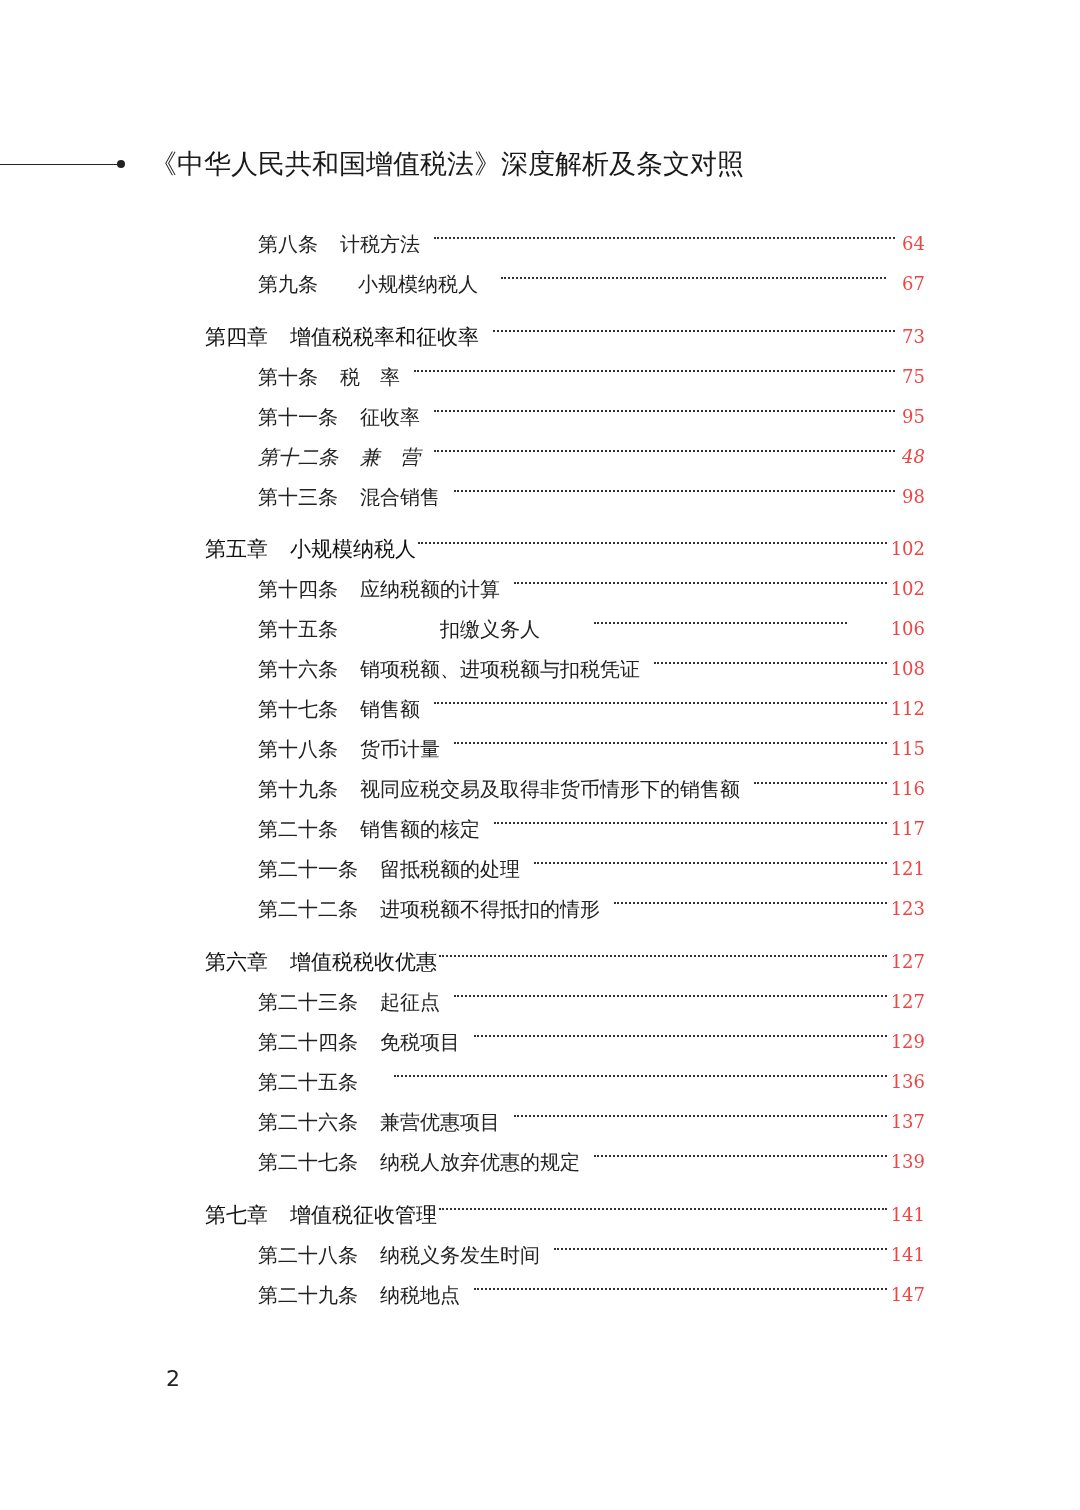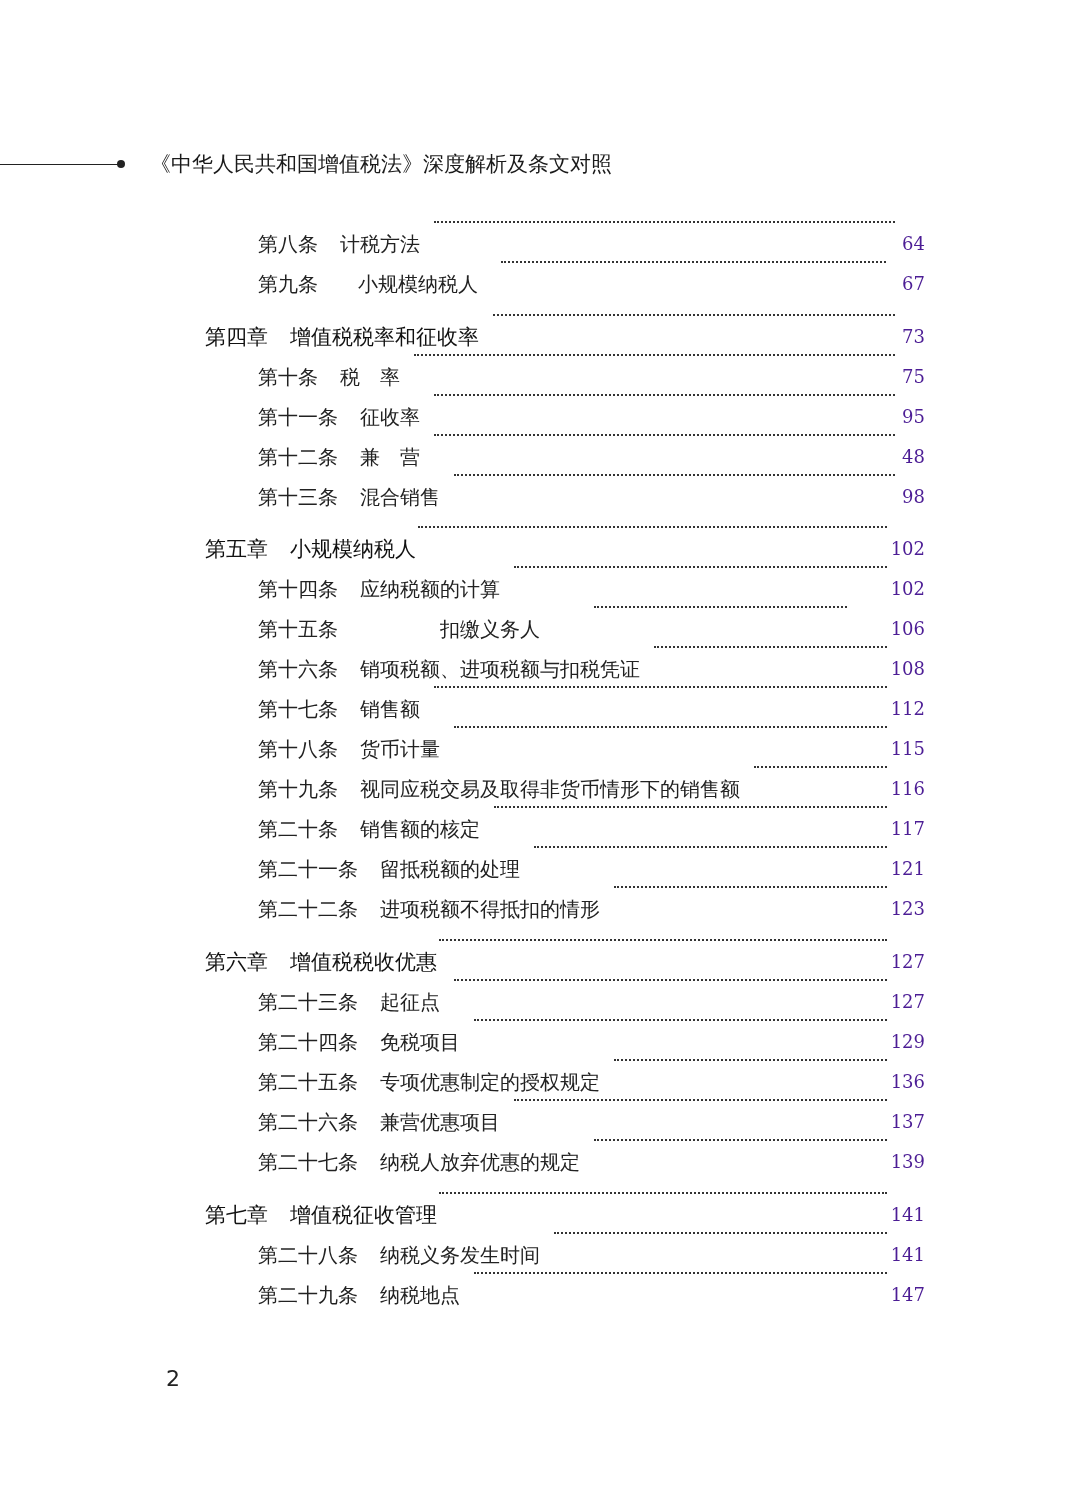--- a/index.html
+++ b/index.html
@@ -37,35 +37,35 @@
       width: 8px;
       height: 8px;
       border-radius: 50%;
       background: #222;
     }
     .header-title {
       position: absolute;
       left: 150px;
       top: 0;
       font-family: "DejaVu Sans", "Liberation Sans", sans-serif;
-      font-size: 21px;
+      font-size: 27px;
       line-height: 32px;
       color: #1a1a1a;
       white-space: nowrap;
     }
     .toc {
       position: absolute;
       left: 0;
       top: 0;
       width: 1080px;
     }
     .toc-row {
       position: absolute;
       display: flex;
-      align-items: flex-start;
+      align-items: center;
       height: 34px;
       line-height: 34px;
       white-space: nowrap;
     }
     .toc-row.chapter {
       left: 205px;
       width: 720px;
       font-family: "DejaVu Sans", "Liberation Sans", sans-serif;
       font-size: 21px;
       color: #111;
@@ -93,21 +93,21 @@
       height: 0;
       transform: translateY(-6px);
     }
     .toc-leader.tight {
       margin-left: 2px;
     }
     .toc-page {
       flex: 0 0 auto;
       font-family: "DejaVu Serif", "Liberation Serif", serif;
       font-size: 18px;
-      color: #4c1d95;
+      color: #ef4444;
       text-align: right;
       min-width: 26px;
     }
     .page-number {
       position: absolute;
       left: 166px;
       top: 1366px;
       font-family: "DejaVu Sans", "Liberation Sans", sans-serif;
       font-size: 22px;
       color: #222;
@@ -151,21 +151,21 @@
       <span class="toc-leader"></span>
       <span class="toc-page">75</span>
     </div>
     <div class="toc-row article" style="top: 400px;">
       <span class="toc-num">第十一条</span>
       <span class="toc-gap"></span>
       <span class="toc-title">征收率</span>
       <span class="toc-leader"></span>
       <span class="toc-page">95</span>
     </div>
-    <div class="toc-row article" style="top: 440px;">
+    <div class="toc-row article" style="top: 440px; font-style: italic;">
       <span class="toc-num">第十二条</span>
       <span class="toc-gap"></span>
       <span class="toc-title">兼　营</span>
       <span class="toc-leader"></span>
       <span class="toc-page">48</span>
     </div>
     <div class="toc-row article" style="top: 480px;">
       <span class="toc-num">第十三条</span>
       <span class="toc-gap"></span>
       <span class="toc-title">混合销售</span>
@@ -259,21 +259,20 @@
     <div class="toc-row article" style="top: 1025px;">
       <span class="toc-num">第二十四条</span>
       <span class="toc-gap"></span>
       <span class="toc-title">免税项目</span>
       <span class="toc-leader"></span>
       <span class="toc-page">129</span>
     </div>
     <div class="toc-row article" style="top: 1065px;">
       <span class="toc-num">第二十五条</span>
       <span class="toc-gap"></span>
-      <span class="toc-title">专项优惠制定的授权规定</span>
       <span class="toc-leader"></span>
       <span class="toc-page">136</span>
     </div>
     <div class="toc-row article" style="top: 1105px;">
       <span class="toc-num">第二十六条</span>
       <span class="toc-gap"></span>
       <span class="toc-title">兼营优惠项目</span>
       <span class="toc-leader"></span>
       <span class="toc-page">137</span>
     </div>

